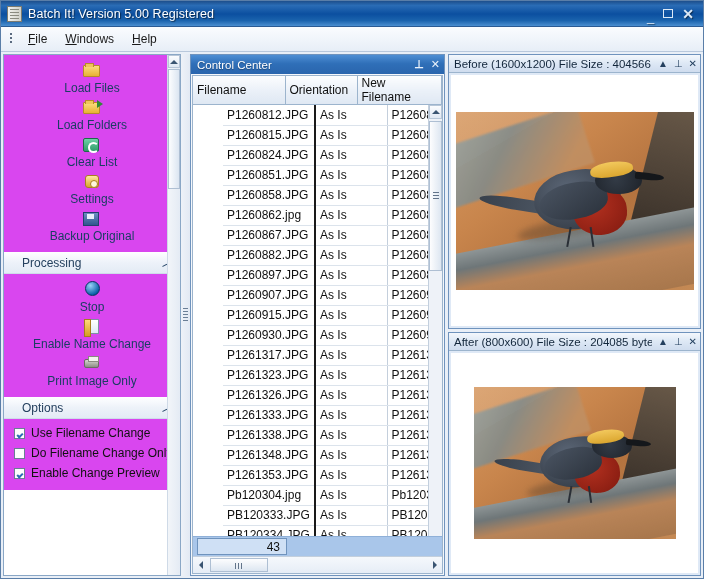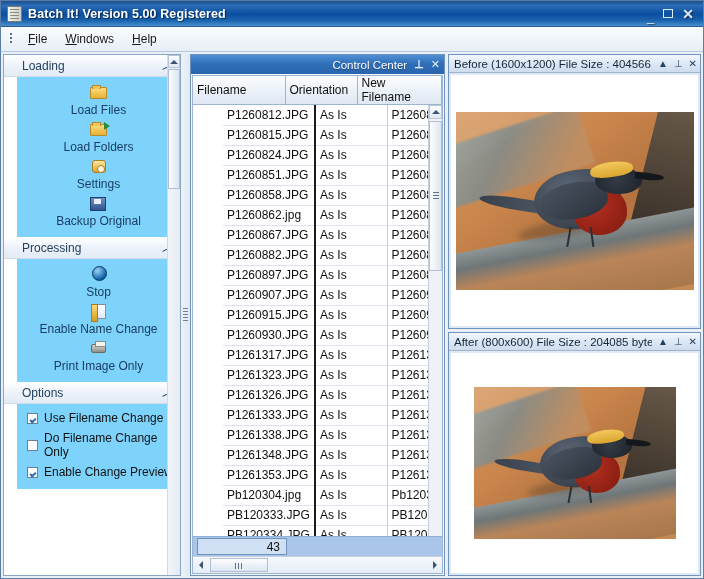--- a/index.html
+++ b/index.html
@@ -30,21 +30,21 @@
     background:linear-gradient(to right,#f2f2ee,#cfcfc7);
     border:1px solid #7a7a70;
     margin-right:6px;
     position:relative;
   }
   .app-icon::before{
     content:""; position:absolute; left:2px; top:2px; right:2px; height:1px;
     background:#8a8a80; box-shadow:0 3px 0 #8a8a80, 0 6px 0 #8a8a80, 0 9px 0 #8a8a80;
   }
   .title-text {
-    color:#ffffff; font-weight:bold; font-size:12.5px;
+    color:#ffffff; font-weight:normal; font-size:12.5px;
     text-shadow:1px 1px 1px rgba(0,0,0,.55);
     letter-spacing:.1px;
     flex:1;
   }
   .wincontrols{ display:flex; align-items:center; gap:9px; padding-right:7px;}
   .wc { color:#dce9f7; font-size:12px; line-height:1; text-shadow:1px 1px 1px rgba(0,0,0,.5);}
   .wc.min{ font-size:13px; position:relative; top:3px;}
   .wc.max{ width:10px;height:9px;border:1.6px solid #dce9f7; }
   .wc.close{ font-size:14px; font-weight:bold; }
 
@@ -83,21 +83,21 @@
   .sec-header {
     height:22px; display:flex; align-items:center;
     background:linear-gradient(to bottom,#fdfeff,#edf2f9 48%,#e3ebf5);
     border-bottom:1px solid #cfdcea;
     border-top:1px solid #ffffff;
     padding:0 7px 0 18px;
     color:#25415f; font-size:12px;
   }
   .sec-header .lbl{flex:1;}
   .chev { color:#2b4a6b; font-size:11px; font-weight:bold;}
-  .sec-body{ padding:5px 0 7px 0; background:#7dd3fc;margin-left:13px;}
+  .sec-body{ padding:5px 0 7px 0; background:#d946ef;}
   .tool {
     display:flex; flex-direction:column; align-items:center;
     padding:1px 0 2px 0; cursor:default;
   }
   .tool .ic { width:22px;height:19px; position:relative; }
   .tool .tl { color:#1b3d63; font-size:12px; margin-top:1px;}
 
   
   .ic-folder{ position:absolute;left:2px;top:4px;width:17px;height:12px;border-radius:1px;
     background:linear-gradient(to bottom,#fbdc7e,#e8b134); border:1px solid #b8892a;}
@@ -165,21 +165,21 @@
   
   .center{
     flex:1; min-width:0; display:flex; flex-direction:column;
     border:1px solid #6f93bd; background:#f4f7fb; margin-right:3px;
   }
   .panel-title{
     height:19px; flex:0 0 19px; display:flex; align-items:center;
     background:linear-gradient(to bottom,#4f8fd4,#2f6fb8 46%,#2a65ad);
     color:#fff; font-size:11.5px; padding:0 4px 0 6px;
   }
-  .panel-title .ttl{flex:1; text-shadow:0 1px 1px rgba(0,0,0,.35);text-align:right;}
+  .panel-title .ttl{flex:1; text-shadow:0 1px 1px rgba(0,0,0,.35);}
   .pt-btn{ margin-left:7px; font-size:11px; color:#eaf2fb; cursor:default;}
   .pin{ font-weight:bold; }
 
   .grid-wrap{ flex:1; display:flex; flex-direction:column; min-height:0; background:#fff;
     border:1px solid #9cb4cd; margin:1px;}
   table.grid{ width:100%; border-collapse:collapse; table-layout:fixed; }
   table.grid th{
     height:20px; font-weight:normal; font-size:12px; color:#101010;
     background:linear-gradient(to bottom,#fcfdfe,#eaf0f8 55%,#dfe8f3);
     border-right:1px solid #9cb4cd; border-bottom:1px solid #9cb4cd;
@@ -309,37 +309,39 @@
     <div class="menuitem"><u>F</u>ile</div>
     <div class="menuitem"><u>W</u>indows</div>
     <div class="menuitem"><u>H</u>elp</div>
   </div>
 
   <div class="body">
 
     <div class="sidebar">
       <div class="sb-scroll">
 
-        <div class="sec-header">
-          <span class="lbl">Loading</span>
-          <span class="chev">︿</span>
-        </div>
         <div class="sec-body">
           <div class="tool">
             <span class="ic">
                 <i class="ic-folder"></i>
               </span>
             <span class="tl">Load Files</span>
           </div>
           <div class="tool">
             <span class="ic">
                 <i class="ic-folder"></i>
                 <i class="ic-arrow-g"></i>
               </span>
             <span class="tl">Load Folders</span>
+          </div>
+          <div class="tool">
+            <span class="ic">
+                <i class="ic-recycle"></i>
+              </span>
+            <span class="tl">Clear List</span>
           </div>
           <div class="tool">
             <span class="ic">
                 <i class="ic-gear"></i>
               </span>
             <span class="tl">Settings</span>
           </div>
           <div class="tool">
             <span class="ic">
                 <i class="ic-save"></i>

